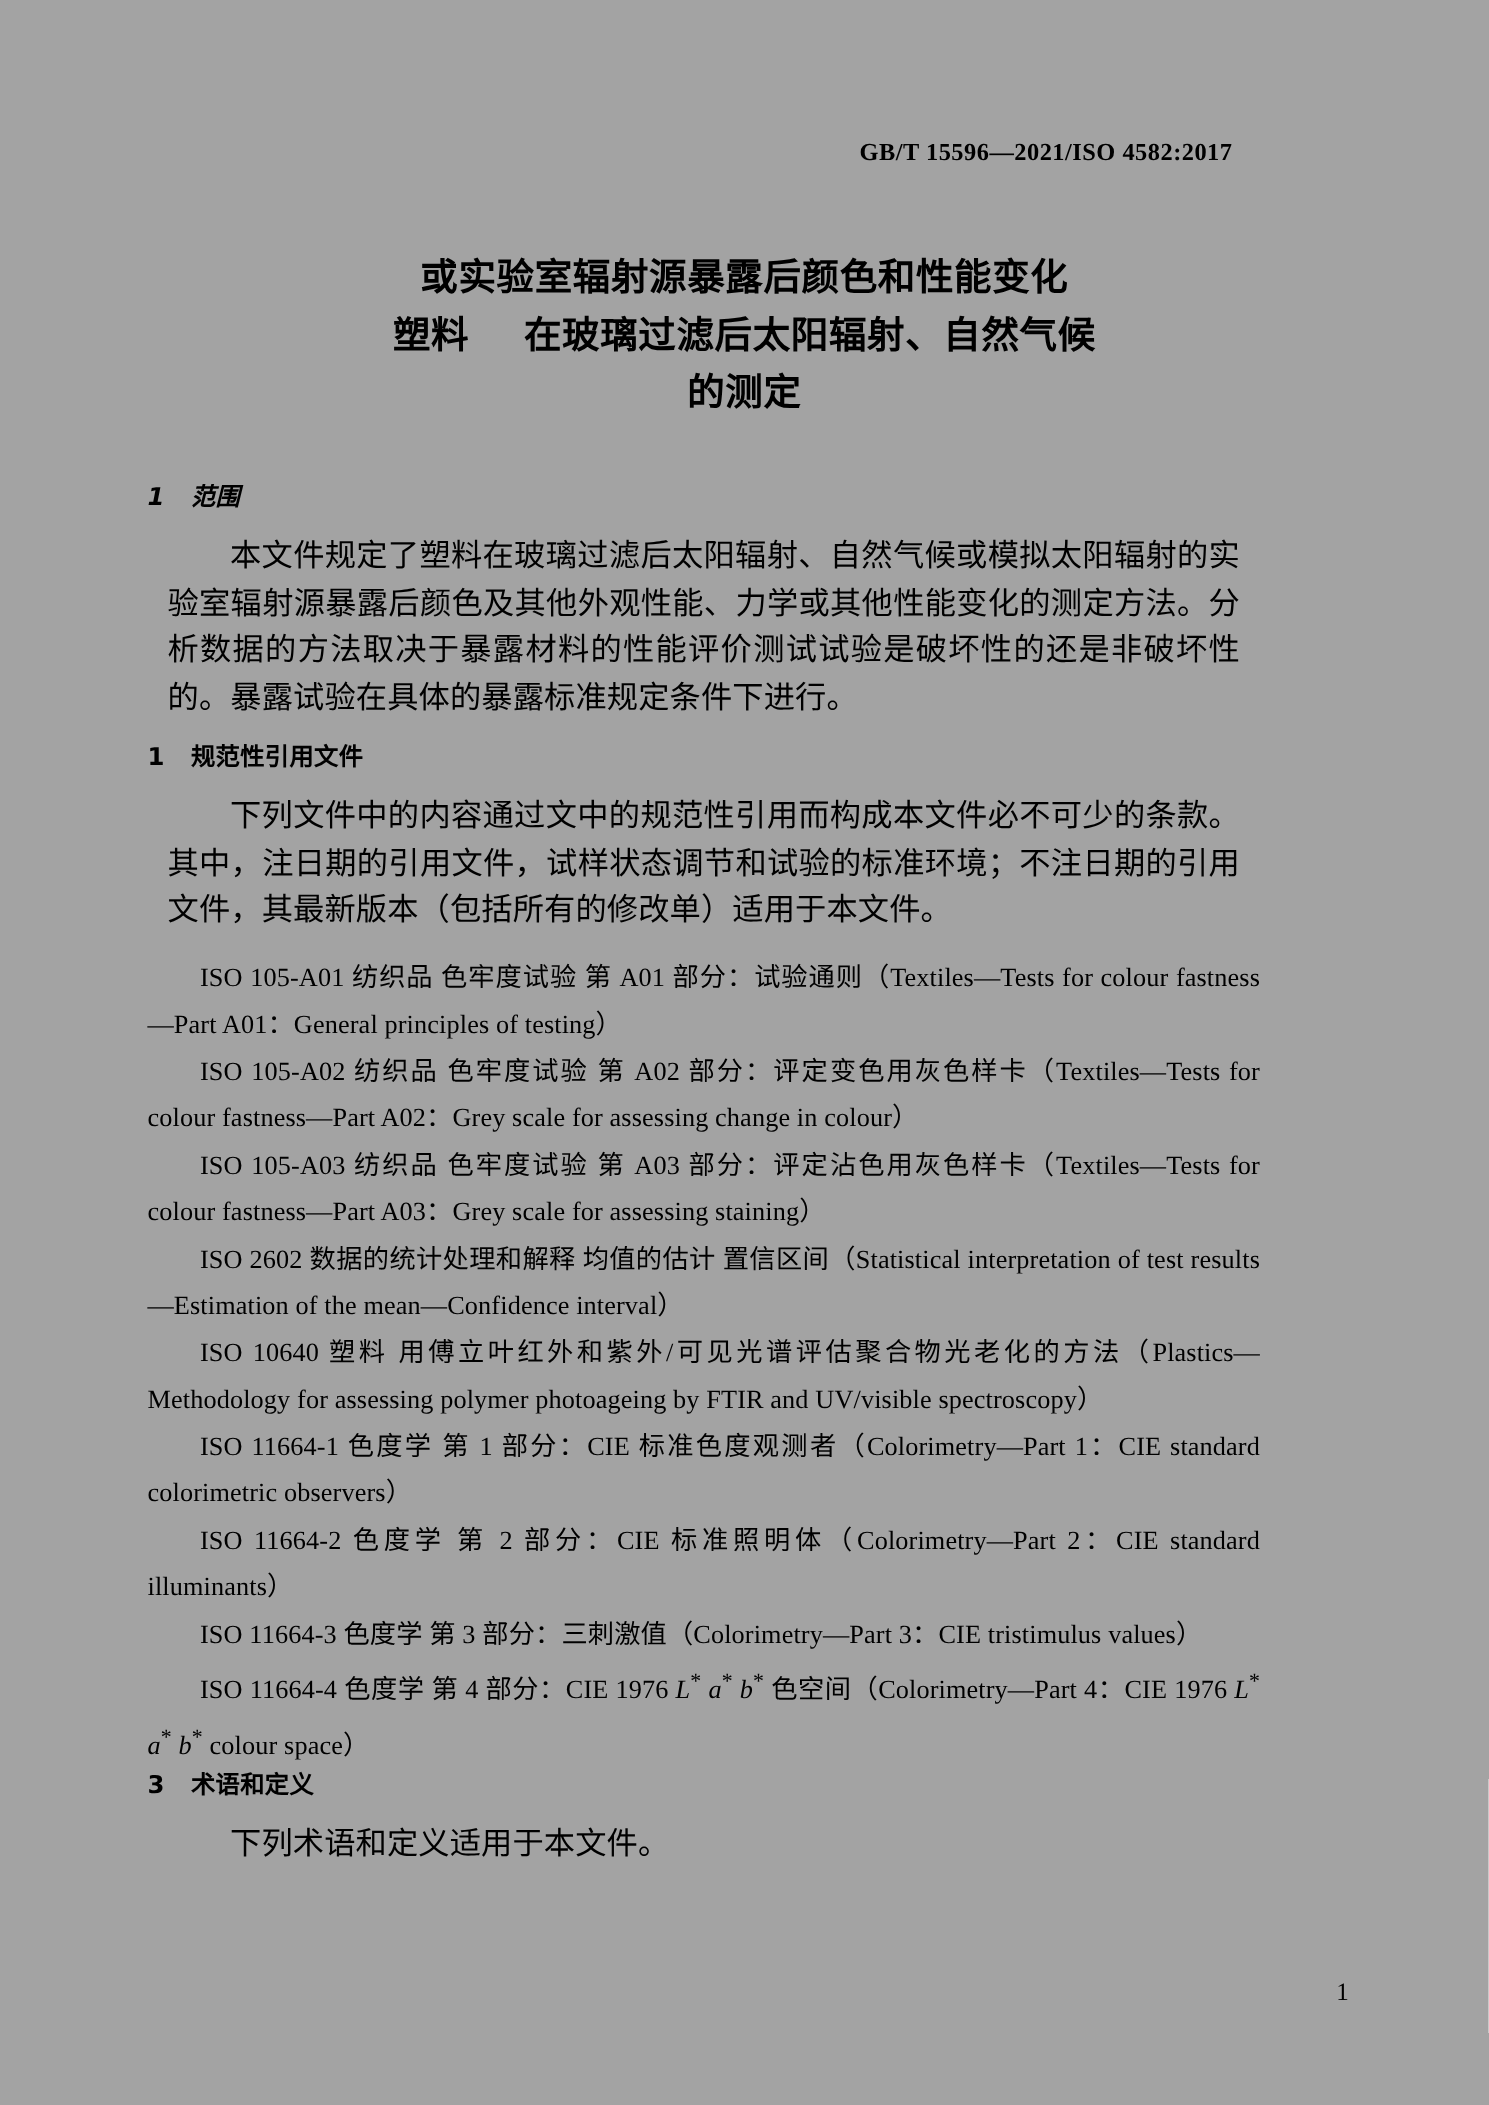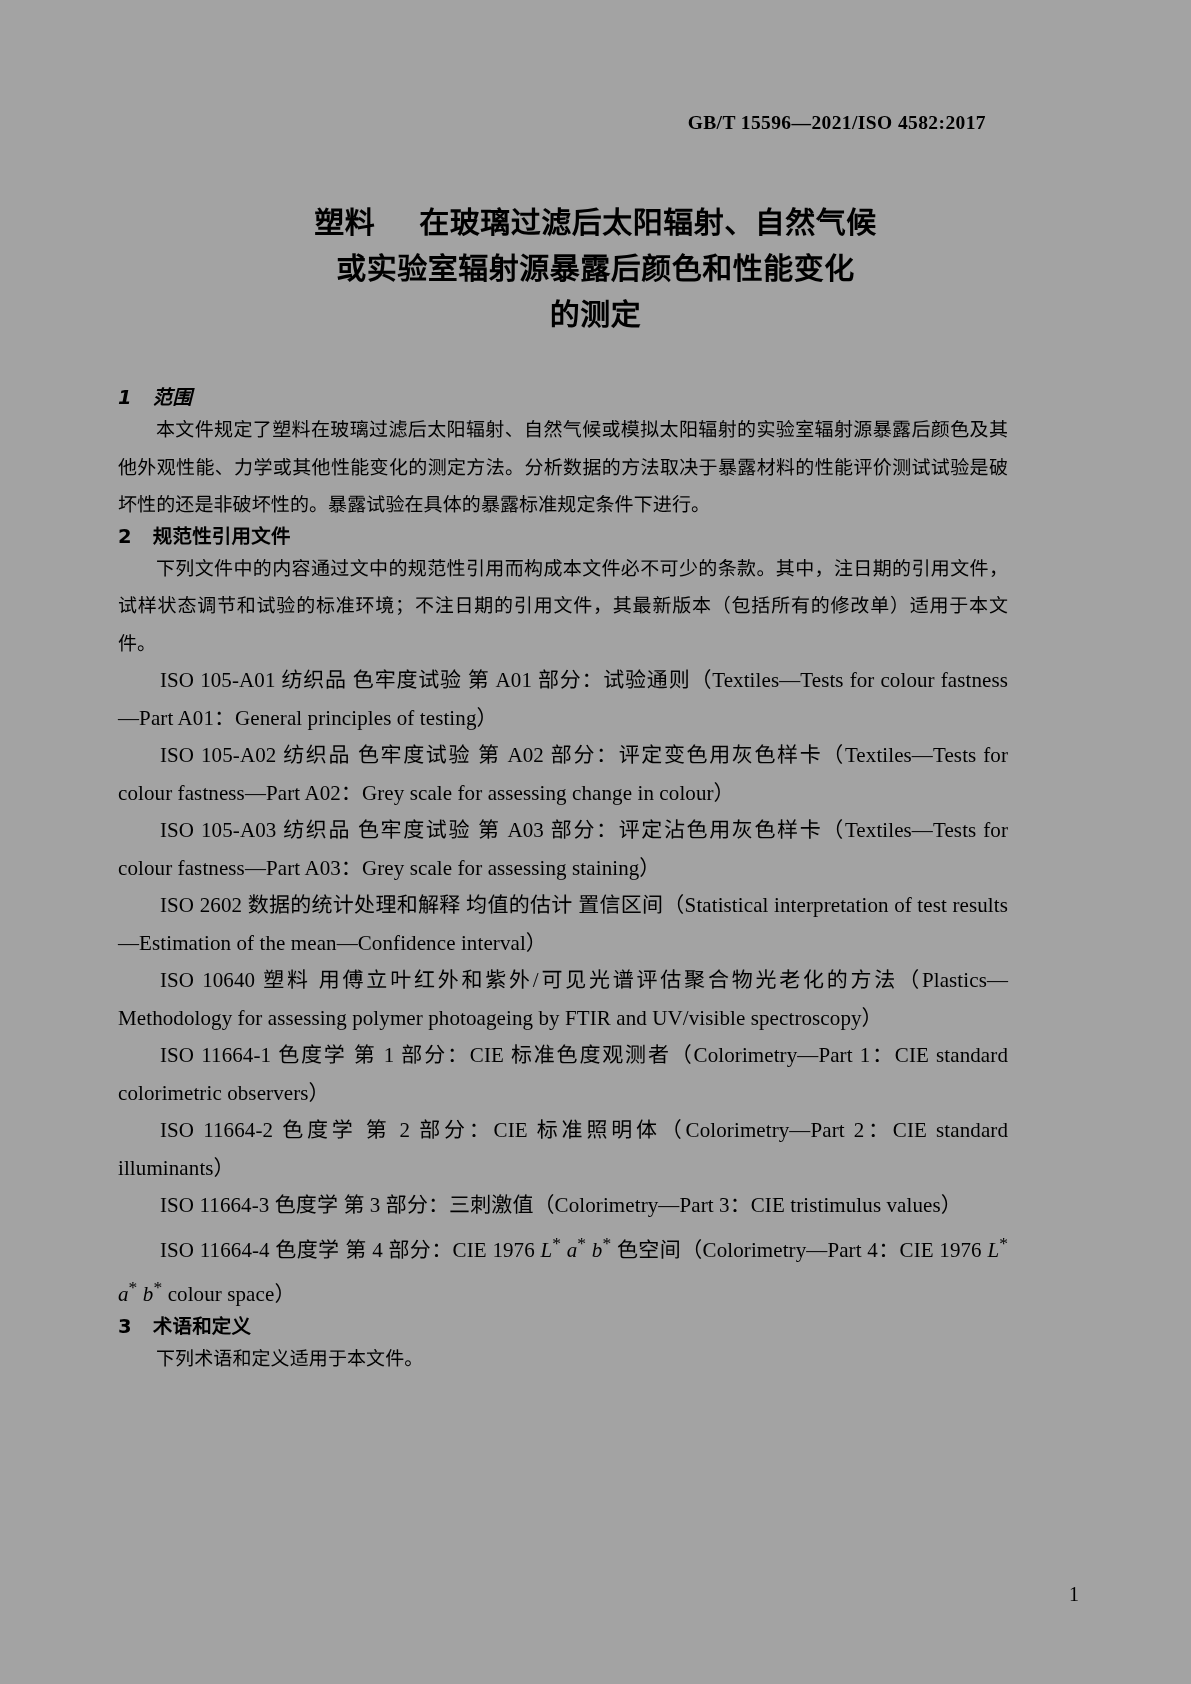--- a/index.html
+++ b/index.html
@@ -69,23 +69,23 @@
     margin: 0;
     letter-spacing: 0.2px;
     white-space: pre;
   }
   .sec-1-head  { margin-top: 14px; font-style: italic; }
   .sec-2-head  { margin-top: 44px; }
   .sec-3-head  { margin-top: 44px; }
 
   p.para {
     font-family: "Liberation Serif", "DejaVu Serif", serif;
-    font-size: 19px;
+    font-size: 25px;
     line-height: 37.5px;
-    margin: 0;
+    margin: 16px;
     text-align: justify;
     text-justify: inter-ideograph;
     text-indent: 2em;
     letter-spacing: 0.1px;
   }
   .gap-after-head { margin-top: 22px; }
 
   
   p.ref {
     font-family: "Liberation Serif", "DejaVu Serif", serif;
@@ -118,32 +118,32 @@
   }
 </style>
 </head>
 <body>
 
 <div class="page">
 
   <div class="page-header">GB/T  15596—2021/ISO 4582:2017</div>
 
   <div class="doc-title">
+    <span class="tline">或实验室辐射源暴露后颜色和性能变化</span>
     <span class="tline">塑料    在玻璃过滤后太阳辐射、自然气候</span>
-    <span class="tline">或实验室辐射源暴露后颜色和性能变化</span>
     <span class="tline">的测定</span>
   </div>
 
   <div class="content">
 
     <h2 class="sec-head sec-1-head">1   范围</h2>
 
     <p class="para gap-after-head">本文件规定了塑料在玻璃过滤后太阳辐射、自然气候或模拟太阳辐射的实验室辐射源暴露后颜色及其他外观性能、力学或其他性能变化的测定方法。分析数据的方法取决于暴露材料的性能评价测试试验是破坏性的还是非破坏性的。暴露试验在具体的暴露标准规定条件下进行。</p>
 
-    <h2 class="sec-head sec-2-head">2   规范性引用文件</h2>
+    <h2 class="sec-head sec-2-head">1   规范性引用文件</h2>
 
     <p class="para gap-after-head">下列文件中的内容通过文中的规范性引用而构成本文件必不可少的条款。其中，注日期的引用文件，试样状态调节和试验的标准环境；不注日期的引用文件，其最新版本（包括所有的修改单）适用于本文件。</p>
 
     <div class="refs">
 
       <p class="ref">ISO 105-A01   纺织品   色牢度试验   第 A01 部分：试验通则（Textiles—Tests for colour fastness—Part A01：General principles of testing）</p>
 
       <p class="ref">ISO 105-A02   纺织品   色牢度试验   第 A02 部分：评定变色用灰色样卡（Textiles—Tests for colour fastness—Part A02：Grey scale for assessing change in colour）</p>
 
       <p class="ref">ISO 105-A03   纺织品   色牢度试验   第 A03 部分：评定沾色用灰色样卡（Textiles—Tests for colour fastness—Part A03：Grey scale for assessing staining）</p>

